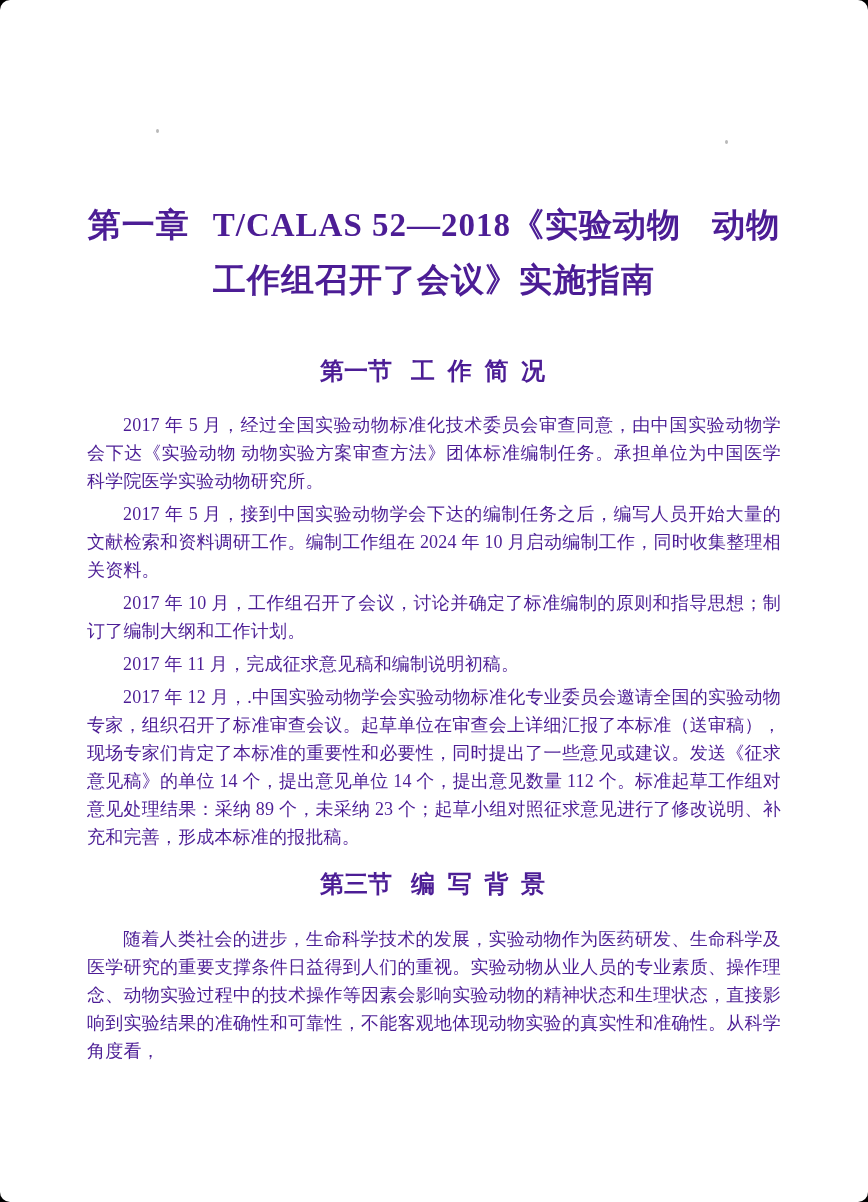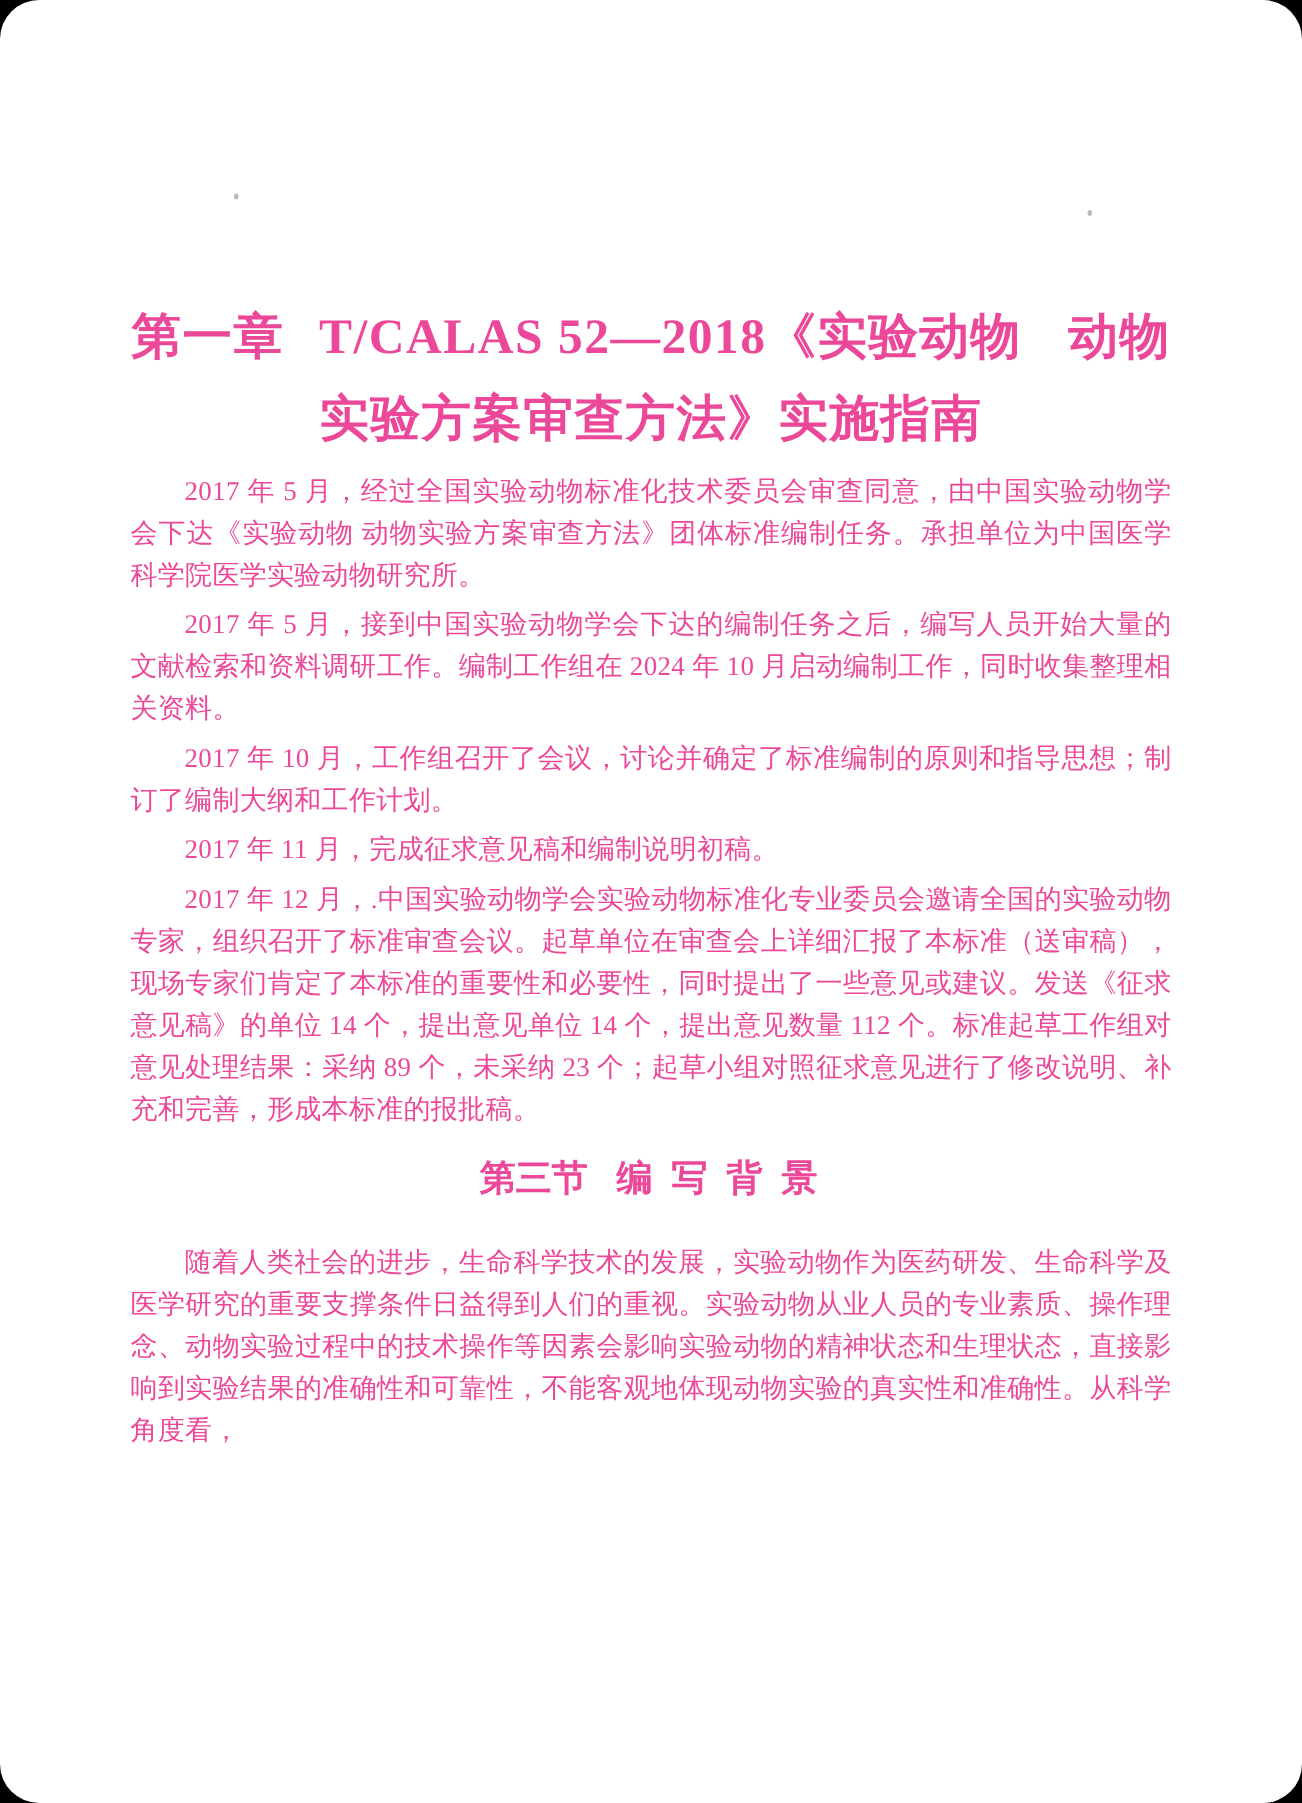--- a/index.html
+++ b/index.html
@@ -5,23 +5,23 @@
   html, body {
     margin: 0;
     padding: 0;
     background: #000000;
   }
   .page {
     position: relative;
     width: 868px;
     height: 1202px;
     background: #ffffff;
-    border-radius: 26px;
+    border-radius: 10px;
     overflow: hidden;
-    color: #ec4899;
+    color: #4c1d95;
   }
   .content {
     width: 704px;
     margin: 0 auto;
     padding-top: 198px;
   }
   .chapter-title {
     margin: 0;
     text-align: center;
     font-family: "Liberation Serif", "DejaVu Serif", serif;
@@ -64,23 +64,24 @@
   .speck-2 { left: 725px; top: 140px; width: 3px; height: 4px; }
 </style>
 </head>
 <body>
 
 <div class="page">
   <div class="content">
 
     <h1 class="chapter-title">
       <span class="title-line"><span>第一章</span><span class="gap-lg">T/CALAS 52—2018《实验动物</span><span class="gap-md">动物</span></span>
-      <span class="title-line">实验方案审查方法》实施指南</span>
+      <span class="title-line">工作组召开了会议》实施指南</span>
     </h1>
 
+    <h2 class="section-heading"><span>第一节</span><span class="sec-title">工 作 简 况</span></h2>
     <p class="body-para">2017 年 5 月，经过全国实验动物标准化技术委员会审查同意，由中国实验动物学会下达《实验动物 动物实验方案审查方法》团体标准编制任务。承担单位为中国医学科学院医学实验动物研究所。</p>
 
     <p class="body-para">2017 年 5 月，接到中国实验动物学会下达的编制任务之后，编写人员开始大量的文献检索和资料调研工作。编制工作组在 2024 年 10 月启动编制工作，同时收集整理相关资料。</p>
     <p class="body-para">2017 年 10 月，工作组召开了会议，讨论并确定了标准编制的原则和指导思想；制订了编制大纲和工作计划。</p>
     <p class="body-para">2017 年 11 月，完成征求意见稿和编制说明初稿。</p>
     <p class="body-para">2017 年 12 月，.中国实验动物学会实验动物标准化专业委员会邀请全国的实验动物专家，组织召开了标准审查会议。起草单位在审查会上详细汇报了本标准（送审稿），现场专家们肯定了本标准的重要性和必要性，同时提出了一些意见或建议。发送《征求意见稿》的单位 14 个，提出意见单位 14 个，提出意见数量 112 个。标准起草工作组对意见处理结果：采纳 89 个，未采纳 23 个；起草小组对照征求意见进行了修改说明、补充和完善，形成本标准的报批稿。</p>
 
     <h2 class="section-heading s3"><span>第三节</span><span class="sec-title">编 写 背 景</span></h2>
     <p class="body-para">随着人类社会的进步，生命科学技术的发展，实验动物作为医药研发、生命科学及医学研究的重要支撑条件日益得到人们的重视。实验动物从业人员的专业素质、操作理念、动物实验过程中的技术操作等因素会影响实验动物的精神状态和生理状态，直接影响到实验结果的准确性和可靠性，不能客观地体现动物实验的真实性和准确性。从科学角度看，</p>
 

